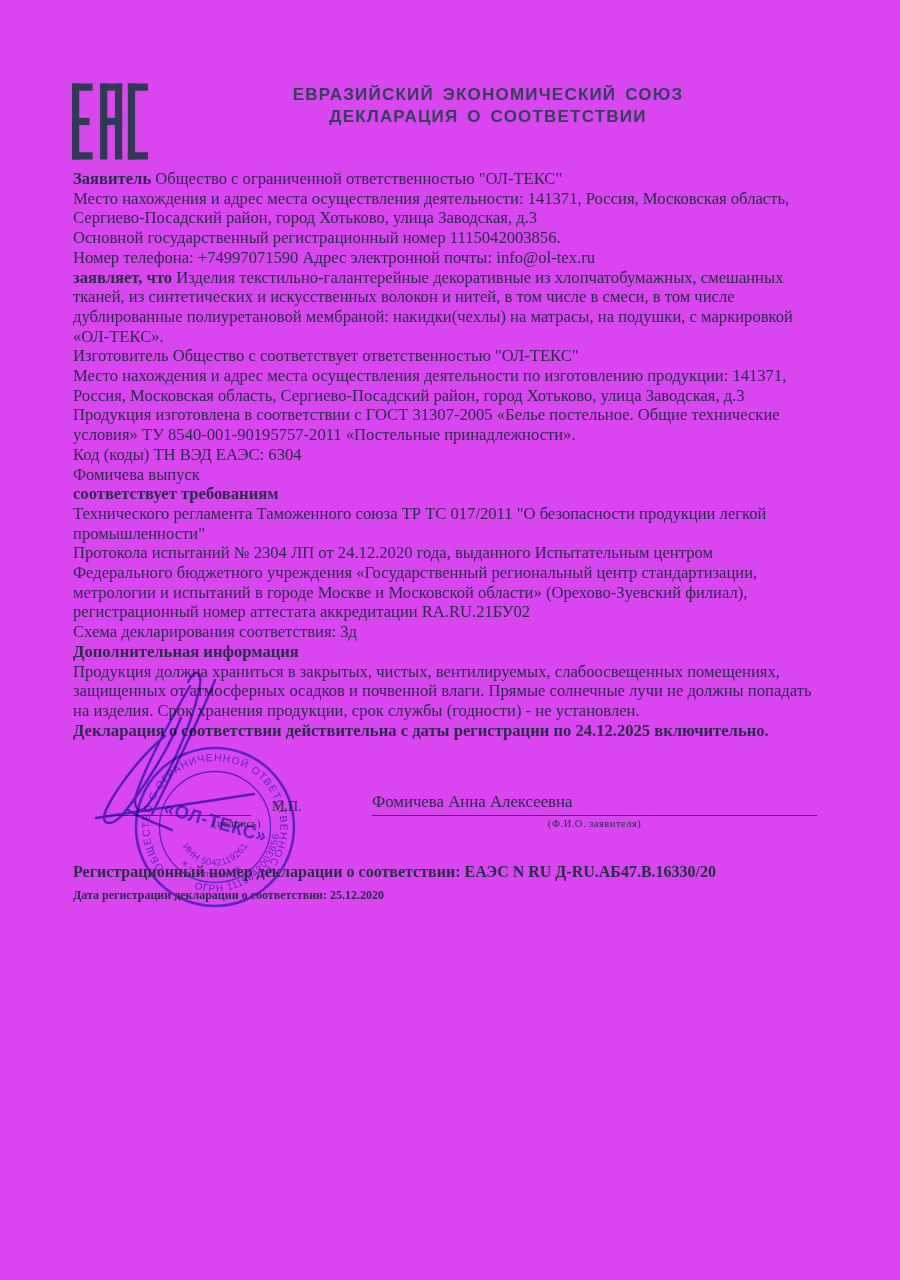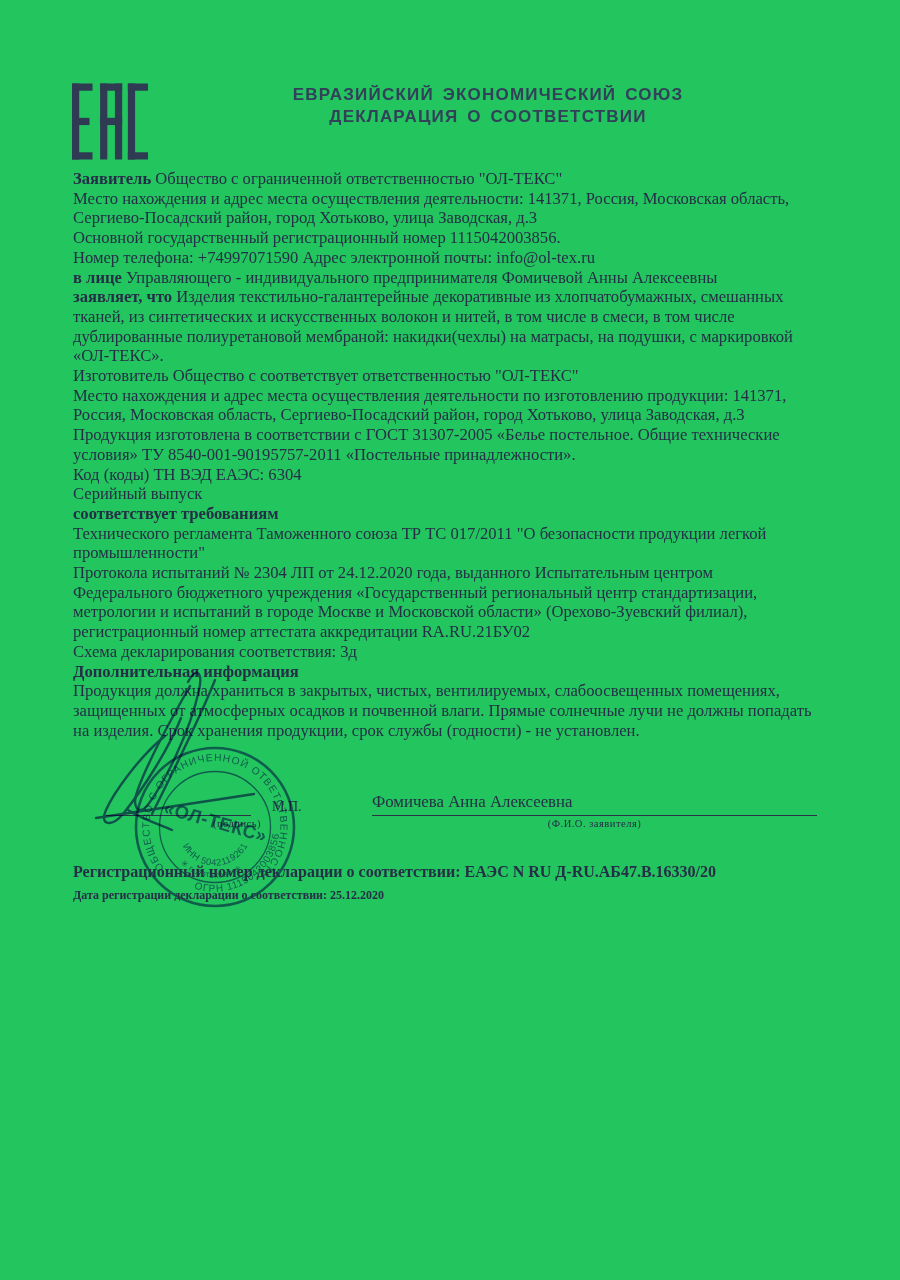--- a/index.html
+++ b/index.html
@@ -1,20 +1,20 @@
 <!DOCTYPE html>
 <html><head>
 <meta charset="utf-8">
 <style>
   * { margin:0; padding:0; box-sizing:border-box; }
   html,body { background:#ffffff; }
   .page {
     position:relative;
     width:900px; height:1280px;
-    background:#22c55e;
+    background:#d946ef;
     font-family:"Liberation Serif","DejaVu Serif",serif;
     color:#252e47;
     overflow:hidden;
   }
   
   .eac-logo { position:absolute; left:72px; top:83px; width:76px; height:77px; }
   .doc-title {
     position:absolute; left:268px; top:84px; width:440px;
     text-align:center;
     font-family:"Liberation Sans","DejaVu Sans",sans-serif;
@@ -69,44 +69,44 @@
     <div>ЕВРАЗИЙСКИЙ ЭКОНОМИЧЕСКИЙ СОЮЗ</div>
     <div>ДЕКЛАРАЦИЯ О СООТВЕТСТВИИ</div>
   </div>
 
   <div class="body-text">
     <p><b>Заявитель </b><span class="pt">Общество с ограниченной ответственностью "ОЛ-ТЕКС"</span></p>
     <p><b></b><span class="pt">Место нахождения и адрес места осуществления деятельности: 141371, Россия, Московская область,
 Сергиево-Посадский район, город Хотьково, улица Заводская, д.3</span></p>
     <p><b></b><span class="pt">Основной государственный регистрационный номер 1115042003856.</span></p>
     <p><b></b><span class="pt">Номер телефона: +74997071590 Адрес электронной почты: info@ol-tex.ru</span></p>
-    <p><b>в лице </b><span class="pt">Управляющего - индивидуального предпринимателя Фомичевой Анны Алексеевны</span></p>
     <p><b>заявляет, что </b><span class="pt">Изделия текстильно-галантерейные декоративные из хлопчатобумажных, смешанных
 тканей, из синтетических и искусственных волокон и нитей, в том числе в смеси, в том числе
 дублированные полиуретановой мембраной: накидки(чехлы) на матрасы, на подушки, с маркировкой
 «ОЛ-ТЕКС».</span></p>
     <p><b></b><span class="pt">Изготовитель Общество с соответствует ответственностью "ОЛ-ТЕКС"</span></p>
     <p><b></b><span class="pt">Место нахождения и адрес места осуществления деятельности по изготовлению продукции: 141371,
 Россия, Московская область, Сергиево-Посадский район, город Хотьково, улица Заводская, д.3</span></p>
     <p><b></b><span class="pt">Продукция изготовлена в соответствии с ГОСТ 31307-2005 «Белье постельное. Общие технические
 условия» ТУ 8540-001-90195757-2011 «Постельные принадлежности».</span></p>
     <p><b></b><span class="pt">Код (коды) ТН ВЭД ЕАЭС: 6304</span></p>
-    <p><b></b><span class="pt">Серийный выпуск</span></p>
+    <p><b></b><span class="pt">Фомичева выпуск</span></p>
     <p><b>соответствует требованиям</b><span class="pt"></span></p>
     <p><b></b><span class="pt">Технического регламента Таможенного союза ТР ТС 017/2011 "О безопасности продукции легкой
 промышленности"</span></p>
     <p><b></b><span class="pt">Протокола испытаний № 2304 ЛП от 24.12.2020 года, выданного Испытательным центром
 Федерального бюджетного учреждения «Государственный региональный центр стандартизации,
 метрологии и испытаний в городе Москве и Московской области» (Орехово-Зуевский филиал),
 регистрационный номер аттестата аккредитации RA.RU.21БУ02</span></p>
     <p><b></b><span class="pt">Схема декларирования соответствия: 3д</span></p>
     <p><b>Дополнительная информация</b><span class="pt"></span></p>
     <p><b></b><span class="pt">Продукция должна храниться в закрытых, чистых, вентилируемых, слабоосвещенных помещениях,
 защищенных от атмосферных осадков и почвенной влаги. Прямые солнечные лучи не должны попадать
 на изделия. Срок хранения продукции, срок службы (годности) - не установлен.</span></p>
+    <p><b>Декларация о соответствии действительна с даты регистрации по 24.12.2025 включительно.</b><span class="pt"></span></p>
   </div>
 
   <div class="sig-line-left"></div>
   <div class="sig-caption-left">(подпись)</div>
   <div class="mp-label">М.П.</div>
   <div class="fio-name">Фомичева Анна Алексеевна</div>
   <div class="sig-line-right"></div>
   <div class="sig-caption-right">(Ф.И.О. заявителя)</div>
 
   <svg class="ink-svg" viewBox="0 0 250 200" aria-hidden="true">

